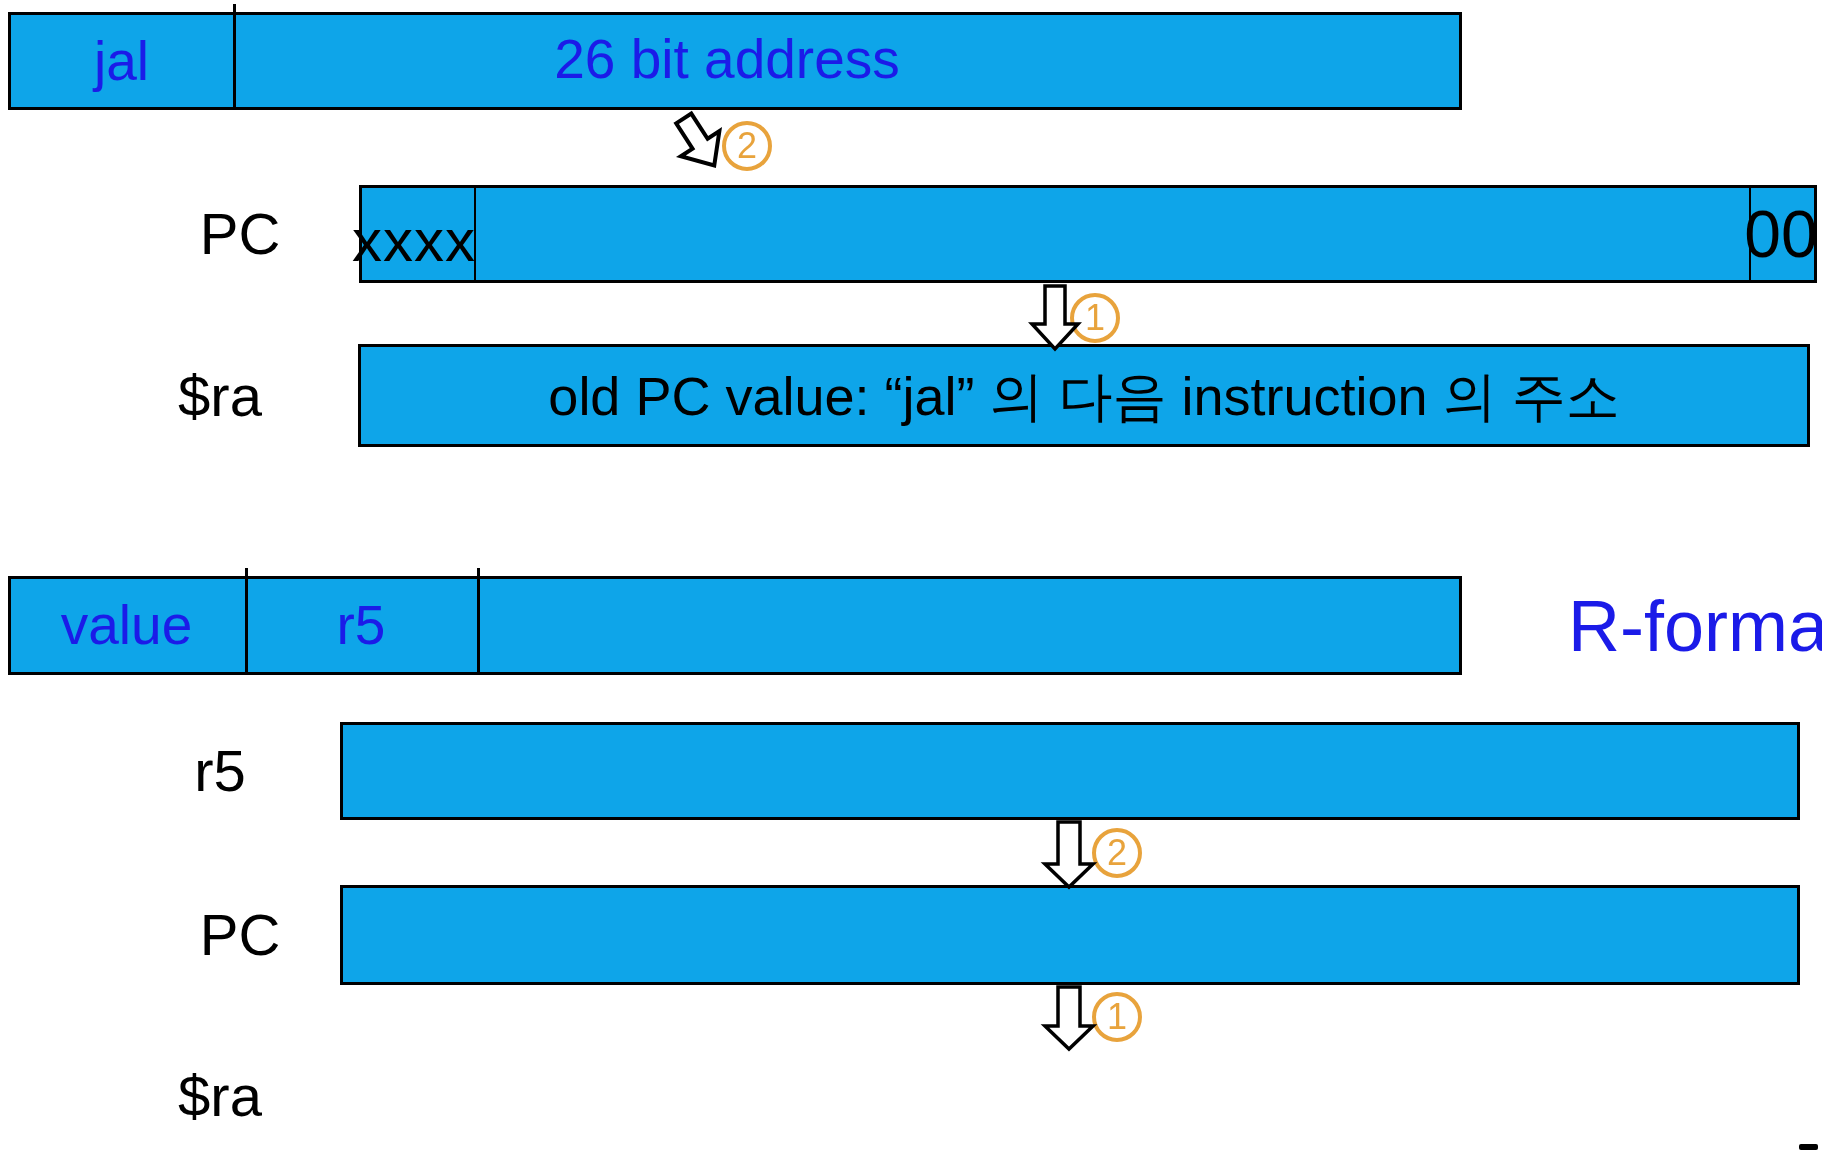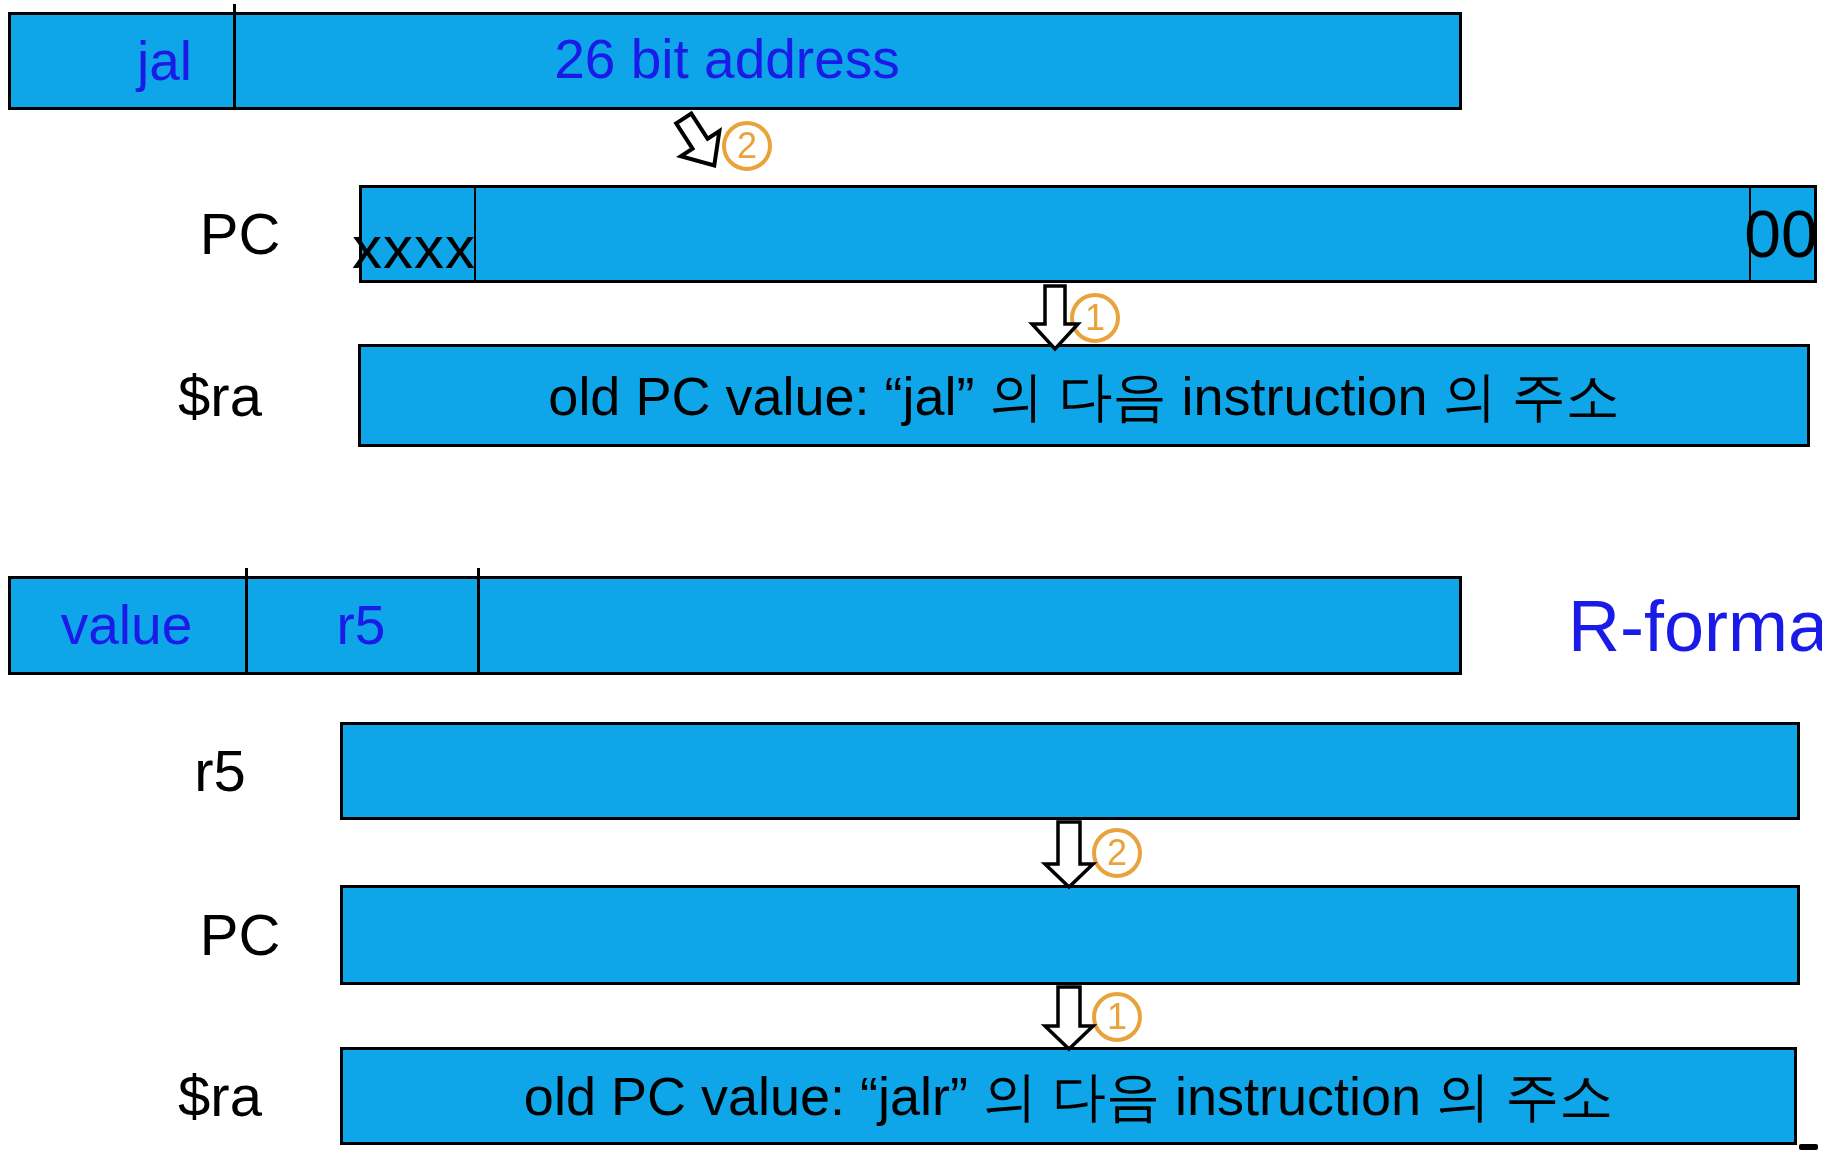--- a/index.html
+++ b/index.html
@@ -26,32 +26,32 @@
   svg.overlay{position:absolute;left:0;top:0;pointer-events:none;}
   .corner-mark{position:absolute;background:#000;border-radius:2px;}
 </style>
 </head>
 <body>
 
 <div id="slide">
 
   <div class="box" style="left:8px;top:12px;width:1454px;height:98px;"></div>
   <div class="vline" style="left:233px;top:4px;height:106px;"></div>
-  <div class="lbl blue" style="left:8px;top:12px;width:227px;height:98px;font-size:55px;padding-left:43px;">jal</div>
+  <div class="lbl blue" style="left:8px;top:12px;width:227px;height:98px;font-size:55px;">jal</div>
   <div class="lbl blue" style="left:0;top:10px;width:1454px;height:98px;font-size:55px;">26 bit address</div>
 
   <div class="badge" style="left:722px;top:121px;">
     <span>2</span>
   </div>
 
   <div class="lbl" style="left:180px;top:185px;width:120px;height:98px;font-size:58px;">PC</div>
   <div class="box" style="left:359px;top:185px;width:1458px;height:98px;"></div>
   <div class="vline thin" style="left:474px;top:187px;height:94px;"></div>
   <div class="vline thin" style="left:1749px;top:187px;height:94px;"></div>
-  <div class="lbl" style="left:352px;top:199px;height:98px;font-size:60px;letter-spacing:1px;">xxxx</div>
+  <div class="lbl" style="left:352px;top:192px;height:98px;font-size:60px;letter-spacing:1px;">xxxx</div>
   <div class="lbl" style="left:1744px;top:187px;width:74px;height:94px;font-size:66px;">00</div>
 
   <div class="badge" style="left:1070px;top:293px;">
     <span>1</span>
   </div>
 
   <div class="lbl" style="left:160px;top:344px;width:120px;height:103px;font-size:58px;">$ra</div>
   <div class="box lbl" style="left:358px;top:344px;width:1452px;height:103px;font-size:54px;">old PC value: “jal” 의 다음 instruction 의 주소</div>
 
   <div class="box" style="left:8px;top:576px;width:1454px;height:99px;"></div>
@@ -69,21 +69,20 @@
   </div>
 
   <div class="lbl" style="left:180px;top:885px;width:120px;height:100px;font-size:58px;">PC</div>
   <div class="box" style="left:340px;top:885px;width:1460px;height:100px;"></div>
 
   <div class="badge" style="left:1092px;top:992px;">
     <span>1</span>
   </div>
 
   <div class="lbl" style="left:160px;top:1047px;width:120px;height:98px;font-size:58px;">$ra</div>
-  <div class="box lbl" style="left:340px;top:1047px;width:1457px;height:98px;font-size:54px;">old PC value: “jalr” 의 다음 instruction 의 주소</div>
 
   <svg class="overlay" width="1822" height="1150" viewBox="0 0 1822 1150">
 
     <polygon points="690,114 708,114 708,144 722,144 699,170 676,144 690,144" transform="rotate(-33 699 142)" fill="#ffffff" stroke="#000000" stroke-width="4"></polygon>
 
     <polygon points="1045,286 1065,286 1065,324 1078,324 1055,349 1032,324 1045,324" fill="#ffffff" stroke="#000000" stroke-width="3.5"></polygon>
 
     <polygon points="1058,822 1080,822 1080,864 1093,864 1069,887 1045,864 1058,864" fill="#ffffff" stroke="#000000" stroke-width="3.5"></polygon>
 
     <polygon points="1058,987 1080,987 1080,1026 1093,1026 1069,1049 1045,1026 1058,1026" fill="#ffffff" stroke="#000000" stroke-width="3.5"></polygon>

